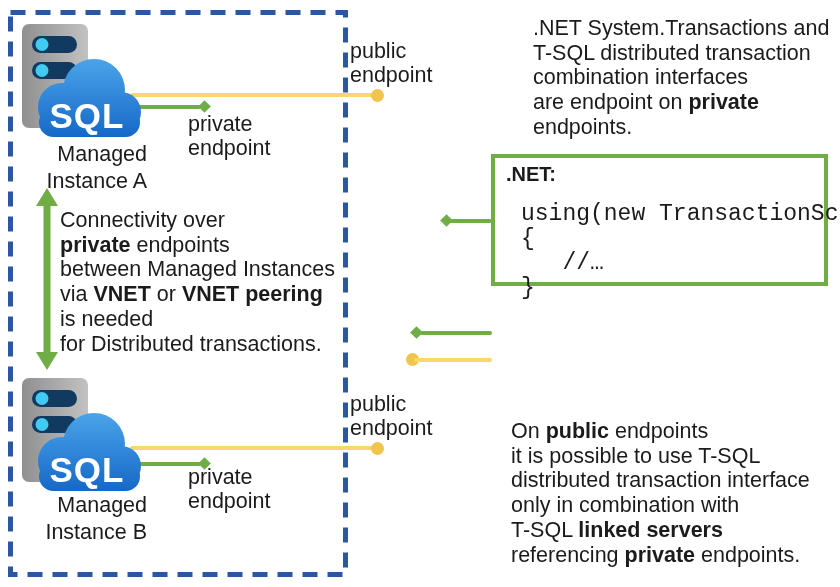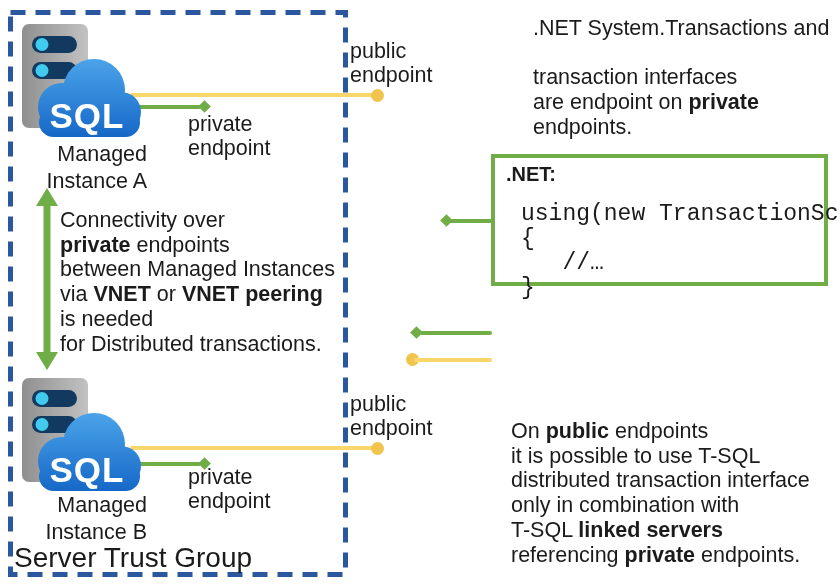--- a/index.html
+++ b/index.html
@@ -106,23 +106,22 @@
 endpoint</div>
 
   <svg class="abs" style="left:34px;top:188px;" width="26" height="182">
     <polygon points="13,0 24,18 2,18" fill="#70AD47"></polygon>
     <rect x="9.5" y="16" width="7" height="150" fill="#70AD47"></rect>
     <polygon points="13,182 24,164 2,164" fill="#70AD47"></polygon>
   </svg>
 
   <div class="note" style="left:60px;top:208px;"><span>Connectivity over</span><br><span style="font-weight: bold;">private</span><span> endpoints</span><br><span>between Managed Instances</span><br><span>via </span><span style="font-weight: bold;">VNET</span><span> or </span><span style="font-weight: bold;">VNET peering</span><br><span>is needed</span><br><span>for Distributed transactions.</span></div>
 
-  <div class="stg-label" style="left:14px;top:543px;">Server Trust Group</div>
 
-  <div class="note" style="left:533px;top:16px;"><span>.NET System.Transactions and</span><br><br><span>transaction interfaces</span><br><span>are endpoint on </span><span style="font-weight: bold;">private</span><br><span>endpoints.</span></div>
+  <div class="note" style="left:533px;top:16px;"><span>.NET System.Transactions and</span><br><span>T-SQL distributed transaction</span><br><span>combination interfaces</span><br><span>are endpoint on </span><span style="font-weight: bold;">private</span><br><span>endpoints.</span></div>
 
   <div class="diamond" style="left:442px;top:216px;"></div>
   <div class="hline greenline" style="left:448px;top:219px;width:44px;"></div>
   <div class="codebox" style="left:491px;top:154px;height:132px;">
     <div class="title">.NET:</div>
     <pre>using(new TransactionScope())
 {
    //…
 }</pre>
   </div>

